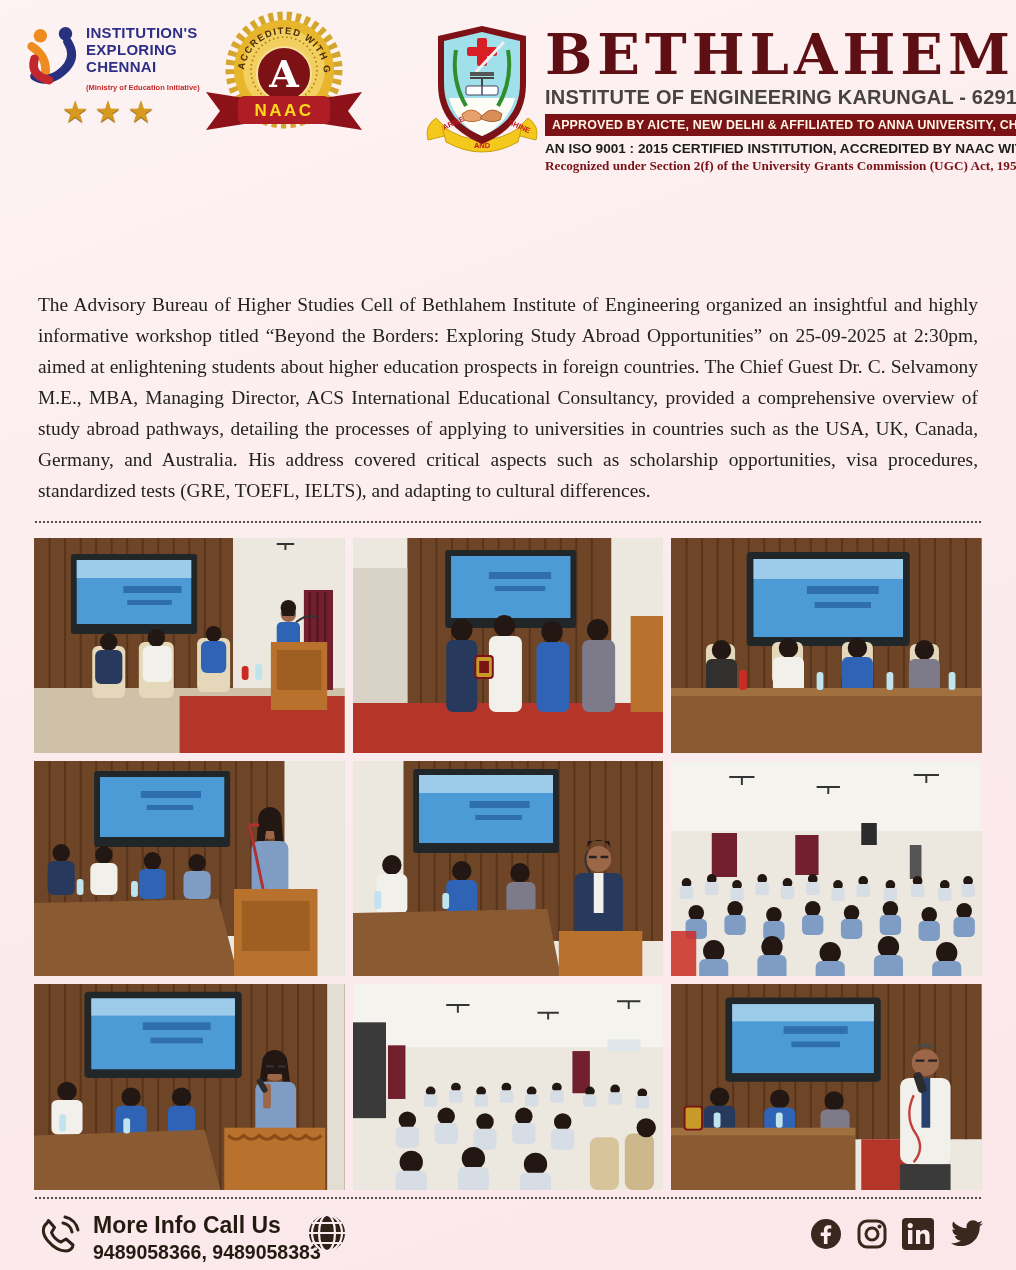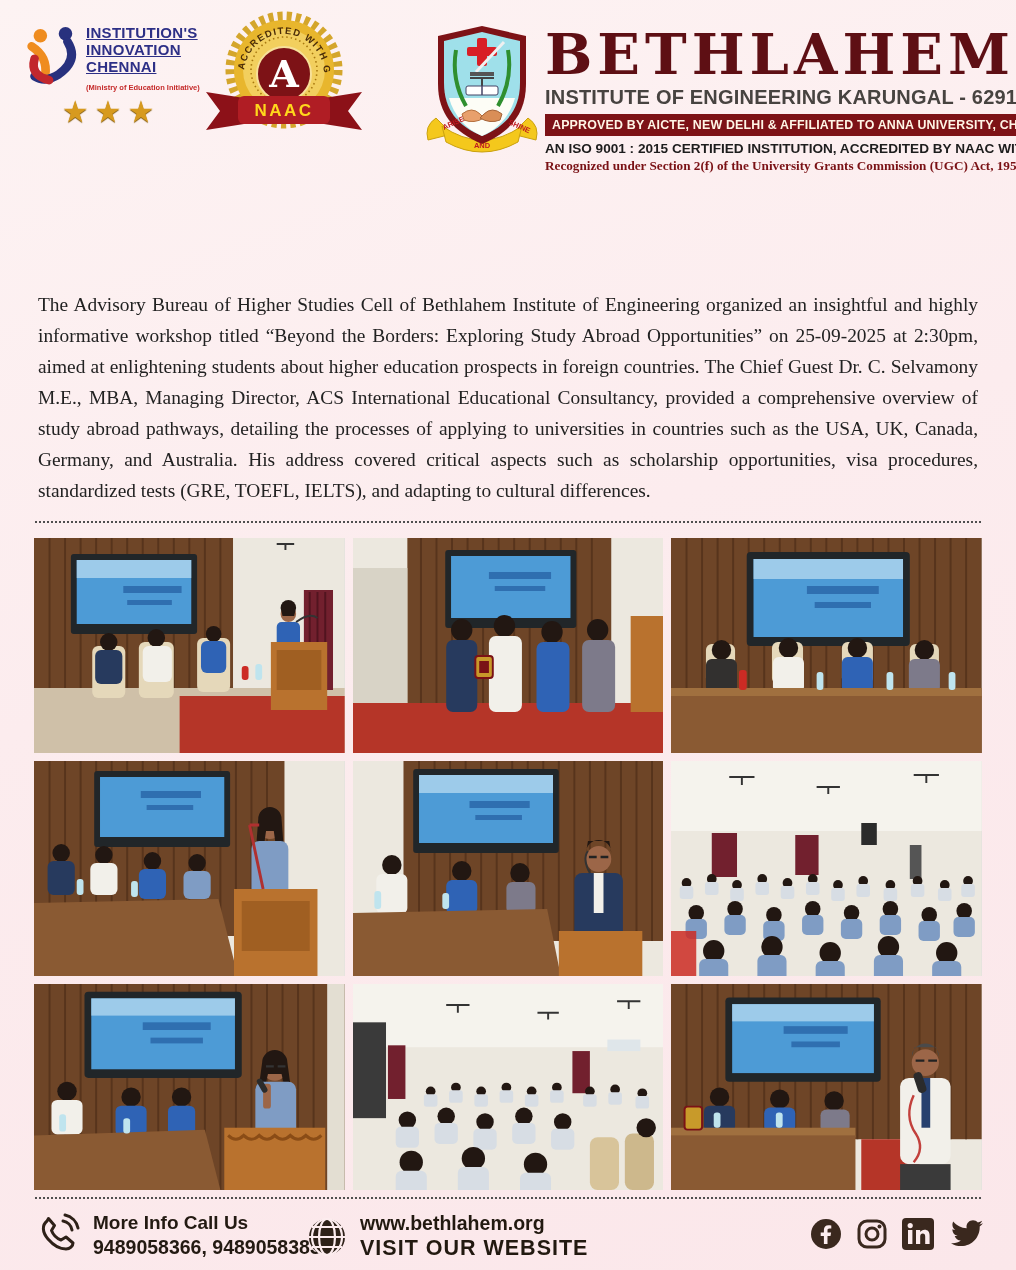--- a/index.html
+++ b/index.html
@@ -2,21 +2,21 @@
 <html><head>
 <meta charset="utf-8">
 <style>
   html,body{margin:0;padding:0;}
   body{font-family:"Liberation Sans",sans-serif;}
   .page{position:relative;width:1016px;height:1270px;overflow:hidden;
         background:linear-gradient(160deg,#fdf3f3 0%,#fcecee 45%,#fbe7ea 100%);}
   
   .iic{position:absolute;left:22px;top:24px;width:178px;}
   .iic-top{display:flex;align-items:flex-start;gap:6px;}
-  .iic-text{color:#2d2f86;font-weight:bold;font-size:15px;line-height:17px;letter-spacing:.3px;text-decoration:underline;}
+  .iic-text{color:#2d2f86;font-weight:bold;font-size:15px;line-height:17px;letter-spacing:.3px;}
   .iic-sub{color:#c52a2a;font-size:7.5px;font-weight:bold;margin-top:8px;}
   .iic-stars{font-size:30px;color:#d79a1f;text-shadow:0 1px 1px #7e5607;letter-spacing:6px;text-align:center;margin-top:2px;}
   .naac{position:absolute;left:198px;top:8px;}
   .emblem{position:absolute;left:420px;top:22px;}
   .inst{position:absolute;left:545px;top:26px;width:450px;}
   .inst-name{font-family:"DejaVu Serif",serif;font-weight:bold;color:#5e0f14;font-size:56px;line-height:56px;letter-spacing:5px;white-space:nowrap;text-align:right;}
   .inst-sub{font-weight:bold;color:#474340;font-size:20px;letter-spacing:.2px;margin-top:4px;white-space:nowrap;}
   .inst-bar{background:#7d1216;color:#fff6e6;font-weight:bold;font-size:12.4px;letter-spacing:.2px;
             padding:4px 7px;margin-top:5px;display:inline-block;white-space:nowrap;}
   .inst-iso{color:#1d1d1d;font-weight:bold;font-size:13.6px;margin-top:5px;white-space:nowrap;}
@@ -42,21 +42,21 @@
   .c-navy{fill:#273a5e}.c-wht{fill:#f2f0ea}.c-blu{fill:#2f63b5}.c-gry{fill:#7d7a8a}
   .c-vest{fill:#7f9cc4}.c-pod{fill:#b9722e}.c-pod2{fill:#a05f22}
   .c-bot{fill:#bfe4ee}.c-red{fill:#cc2b24}.c-floor{fill:#cfc0a8}.c-shirt{fill:#d7dde4}
   .pl{stroke:#57341c;stroke-width:2;fill:none}
   .ln{stroke:#333;stroke-width:2;fill:none}
   .fold{stroke:#51141f;stroke-width:2;fill:none}
   
   .foot{position:absolute;top:1206px;left:0;width:100%;height:60px;}
   .f-phone{position:absolute;left:35px;top:6px;display:flex;align-items:center;gap:12px;}
   .f-ptxt{font-weight:bold;color:#231a12;}
-  .f-ptxt .l1{font-size:19px;}
+  .f-ptxt .l1{font-size:23px;}
   .f-ptxt .l2{font-size:19.5px;margin-top:2px;}
   .f-web{position:absolute;left:306px;top:6px;display:flex;align-items:center;gap:12px;cursor:pointer;}
   .f-wtxt{font-weight:bold;color:#221910;}
   .f-wtxt .l1{font-size:19.5px;}
   .f-wtxt .l2{font-size:21.5px;letter-spacing:1px;margin-top:1px;}
   .f-social{position:absolute;right:32px;top:12px;display:flex;align-items:center;gap:14px;}
   .f-social span{display:inline-flex;cursor:pointer;}
 </style>
 </head>
 <body>
@@ -68,21 +68,21 @@
       <svg width="58" height="62" viewBox="0 0 60 62">
         <circle cx="19" cy="11" r="7" fill="#ef8c1f"></circle>
         <circle cx="45" cy="9" r="7" fill="#28317e"></circle>
         <path d="M10 22 Q27 33 24 52" stroke="#ef8c1f" stroke-width="9" fill="none" stroke-linecap="round"></path>
         <path d="M47 17 Q59 36 38 51 Q24 60 13 53" stroke="#28317e" stroke-width="9" fill="none" stroke-linecap="round"></path>
         <path d="M13 35 Q8 52 28 57" stroke="#c2272d" stroke-width="9" fill="none" stroke-linecap="round"></path>
       </svg>
       <div>
         <div class="iic-text">
           <span>INSTITUTION'S</span><br>
-          <span>INNOVATION</span><br>
+          <span>EXPLORING</span><br>
           <span>CHENNAI</span>
         </div>
         <div class="iic-sub">(Ministry of Education Initiative)</div>
       </div>
     </div>
     <div class="iic-stars">★★★</div>
   </div>
 
   <div class="naac">
     <svg width="172" height="138" viewBox="0 0 172 138">
@@ -472,24 +472,20 @@
       </div>
     </div>
 
     <div class="f-web">
       <svg width="42" height="42" viewBox="0 0 42 42">
         <circle cx="21" cy="21" r="18" fill="#2e2118"></circle>
         <ellipse cx="21" cy="21" rx="8" ry="18" fill="none" stroke="#fcecee" stroke-width="2.2"></ellipse>
         <ellipse cx="21" cy="21" rx="15" ry="18" fill="none" stroke="#fcecee" stroke-width="2.2"></ellipse>
         <path d="M3 21 h36 M6 11 h30 M6 31 h30" stroke="#fcecee" stroke-width="2.2"></path>
       </svg>
-      <div class="f-wtxt">
-        <div class="l1">www.bethlahem.org</div>
-        <div class="l2">VISIT OUR WEBSITE</div>
-      </div>
     </div>
 
     <div class="f-social">
       <span>
         <svg width="32" height="32" viewBox="0 0 32 32">
           <circle cx="16" cy="16" r="15" fill="#3a281e"></circle>
           <path d="M17.5 26 v-8 h3 l.6-3.4 h-3.6 v-2.2 c0-1 .4-1.8 2-1.8 h1.8 V7.4 c-.4-.1-1.6-.2-2.8-.2 -2.9 0-4.6 1.7-4.6 4.6 v2.8 h-3.2 v3.4 h3.2 v8 z" fill="#fcecee"></path>
         </svg>
       </span>
       <span>

